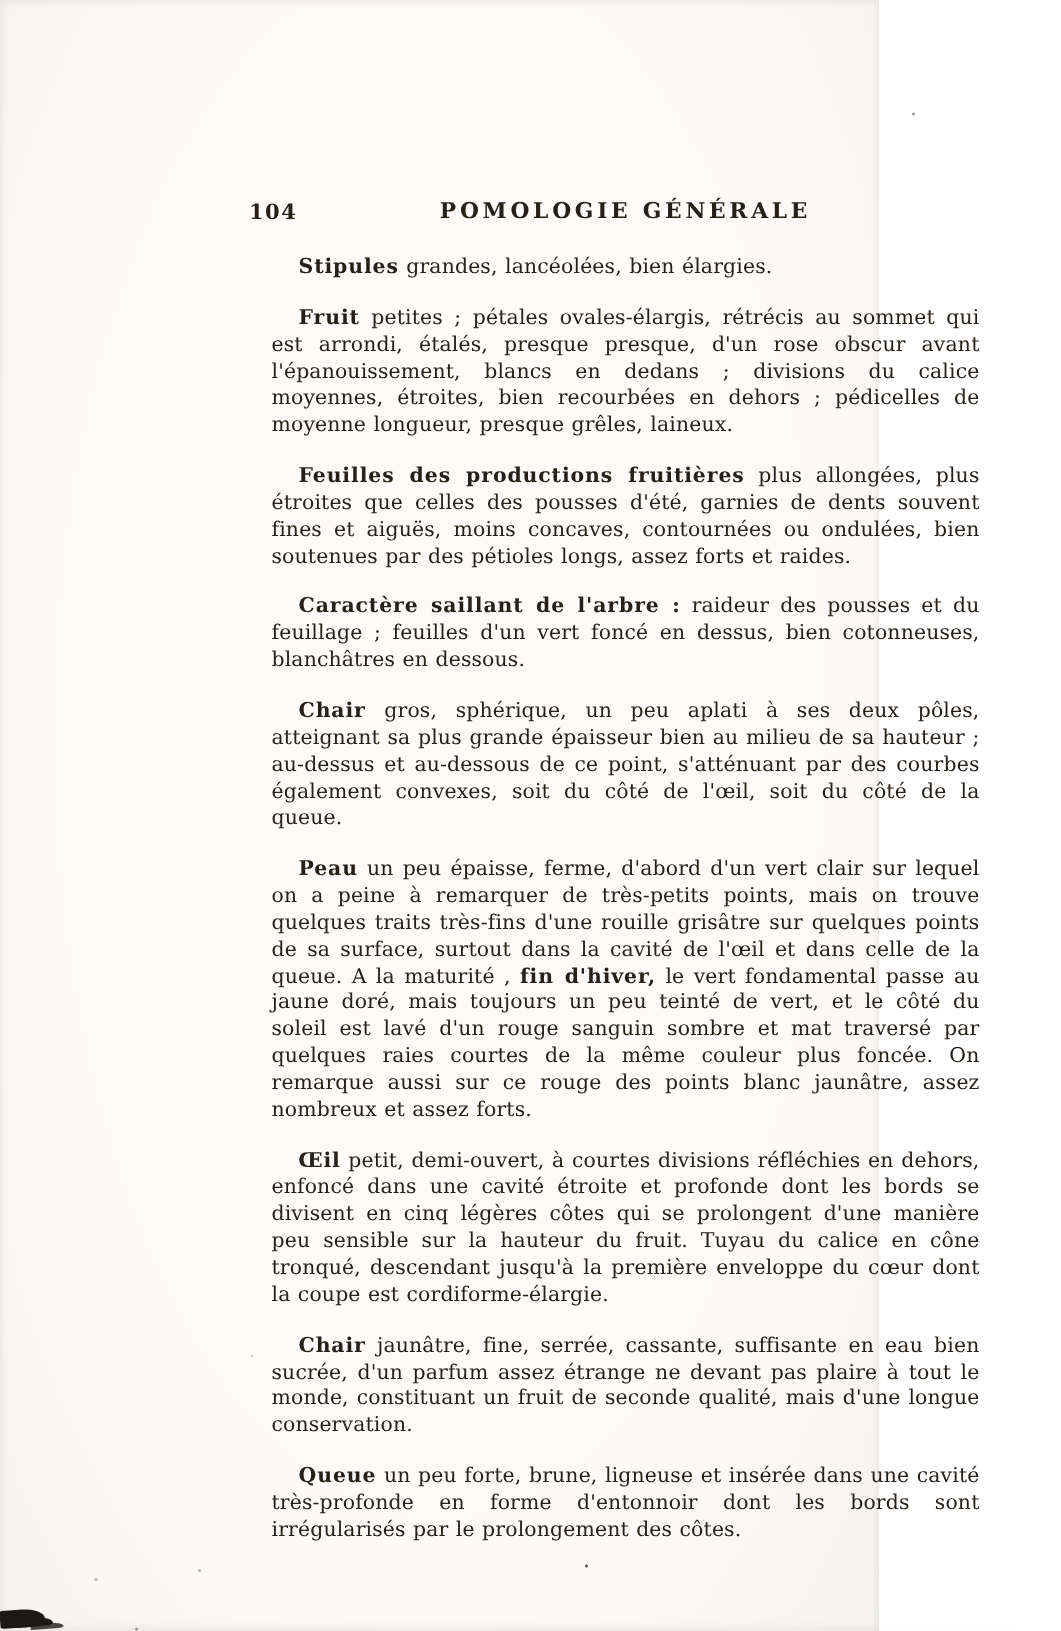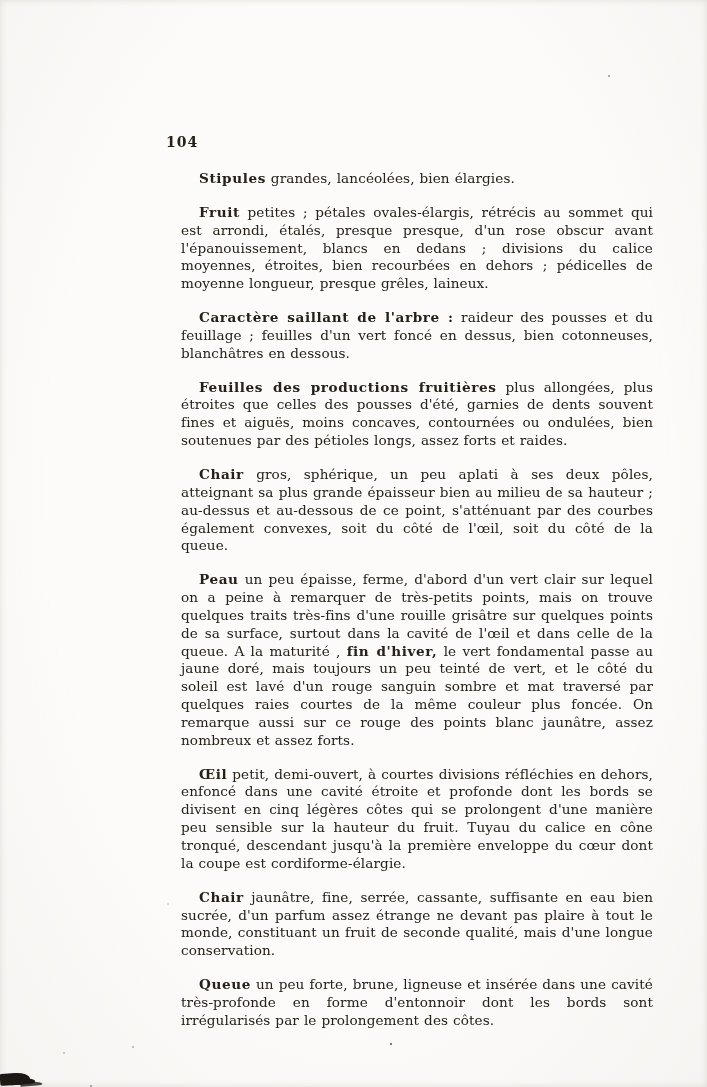--- a/index.html
+++ b/index.html
@@ -4,21 +4,21 @@
 <style>
   html, body { margin: 0; padding: 0; }
   body {
     width: 707px; height: 1087px;
     background: #ffffff;
     font-family: "DejaVu Serif", "Liberation Serif", serif;
     overflow: hidden;
   }
   .page {
     position: relative;
-    width: 707px; height: 1087px;
+    width: 586px; height: 1087px;
     background:
       radial-gradient(ellipse at 50% 45%, rgba(255,255,255,0) 60%, rgba(120,115,105,0.05) 100%),
       #fcfbf9;
     box-shadow: inset 0 0 6px rgba(150,145,135,0.25);
     color: #262019;
   }
   .text-column {
     position: absolute;
     left: 165px; top: 132px;
     width: 504px;
@@ -79,27 +79,28 @@
 </style>
 </head>
 <body>
 
 <div class="page">
 
   <div class="text-column">
 
     <div class="page-header">
       <span class="page-number">104</span>
+      <span class="running-title">POMOLOGIE GÉNÉRALE</span>
     </div>
 
     <div class="paragraphs">
         <p><span class="lead">Stipules</span><span class="seg"> grandes, lancéolées, bien élargies.</span></p>
         <p><span class="lead">Fruit</span><span class="seg"> petites ; pétales ovales-élargis, rétrécis au sommet qui est arrondi, étalés, presque presque, d'un rose obscur avant l'épanouissement, blancs en dedans ; divisions du calice moyennes, étroites, bien recourbées en dehors ; pédicelles de moyenne longueur, presque grêles, laineux.</span></p>
+        <p><span class="lead">Feuilles des productions fruitières</span><span class="seg"> plus allongées, plus étroites que celles des pousses d'été, garnies de dents souvent fines et aiguës, moins concaves, contournées ou ondulées, bien soutenues par des pétioles longs, assez forts et raides.</span></p>
         <p><span class="lead">Caractère saillant de l'arbre :</span><span class="seg"> raideur des pousses et du feuillage ; feuilles d'un vert foncé en dessus, bien cotonneuses, blanchâtres en dessous.</span></p>
-        <p><span class="lead">Feuilles des productions fruitières</span><span class="seg"> plus allongées, plus étroites que celles des pousses d'été, garnies de dents souvent fines et aiguës, moins concaves, contournées ou ondulées, bien soutenues par des pétioles longs, assez forts et raides.</span></p>
         <p><span class="lead">Chair</span><span class="seg"> gros, sphérique, un peu aplati à ses deux pôles, atteignant sa plus grande épaisseur bien au milieu de sa hauteur ; au-dessus et au-dessous de ce point, s'atténuant par des courbes également convexes, soit du côté de l'œil, soit du côté de la queue.</span></p>
         <p><span class="lead">Peau</span><span class="seg"> un peu épaisse, ferme, d'abord d'un vert clair sur lequel on a peine à remarquer de très-petits points, mais on trouve quelques traits très-fins d'une rouille grisâtre sur quelques points de sa surface, surtout dans la cavité de l'œil et dans celle de la queue. A la maturité , </span><span class="lead">fin d'hiver,</span><span class="seg"> le vert fondamental passe au jaune doré, mais toujours un peu teinté de vert, et le côté du soleil est lavé d'un rouge sanguin sombre et mat traversé par quelques raies courtes de la même couleur plus foncée. On remarque aussi sur ce rouge des points blanc jaunâtre, assez nombreux et assez forts.</span></p>
         <p><span class="lead">Œil</span><span class="seg"> petit, demi-ouvert, à courtes divisions réfléchies en dehors, enfoncé dans une cavité étroite et profonde dont les bords se divisent en cinq légères côtes qui se prolongent d'une manière peu sensible sur la hauteur du fruit. Tuyau du calice en cône tronqué, descendant jusqu'à la première enveloppe du cœur dont la coupe est cordiforme-élargie.</span></p>
         <p><span class="lead">Chair</span><span class="seg"> jaunâtre, fine, serrée, cassante, suffisante en eau bien sucrée, d'un parfum assez étrange ne devant pas plaire à tout le monde, constituant un fruit de seconde qualité, mais d'une longue conservation.</span></p>
         <p><span class="lead">Queue</span><span class="seg"> un peu forte, brune, ligneuse et insérée dans une cavité très-profonde en forme d'entonnoir dont les bords sont irrégularisés par le prolongement des côtes.</span></p>
       </div>
 
   </div>
 
   <div class="ink-smudge"></div>

